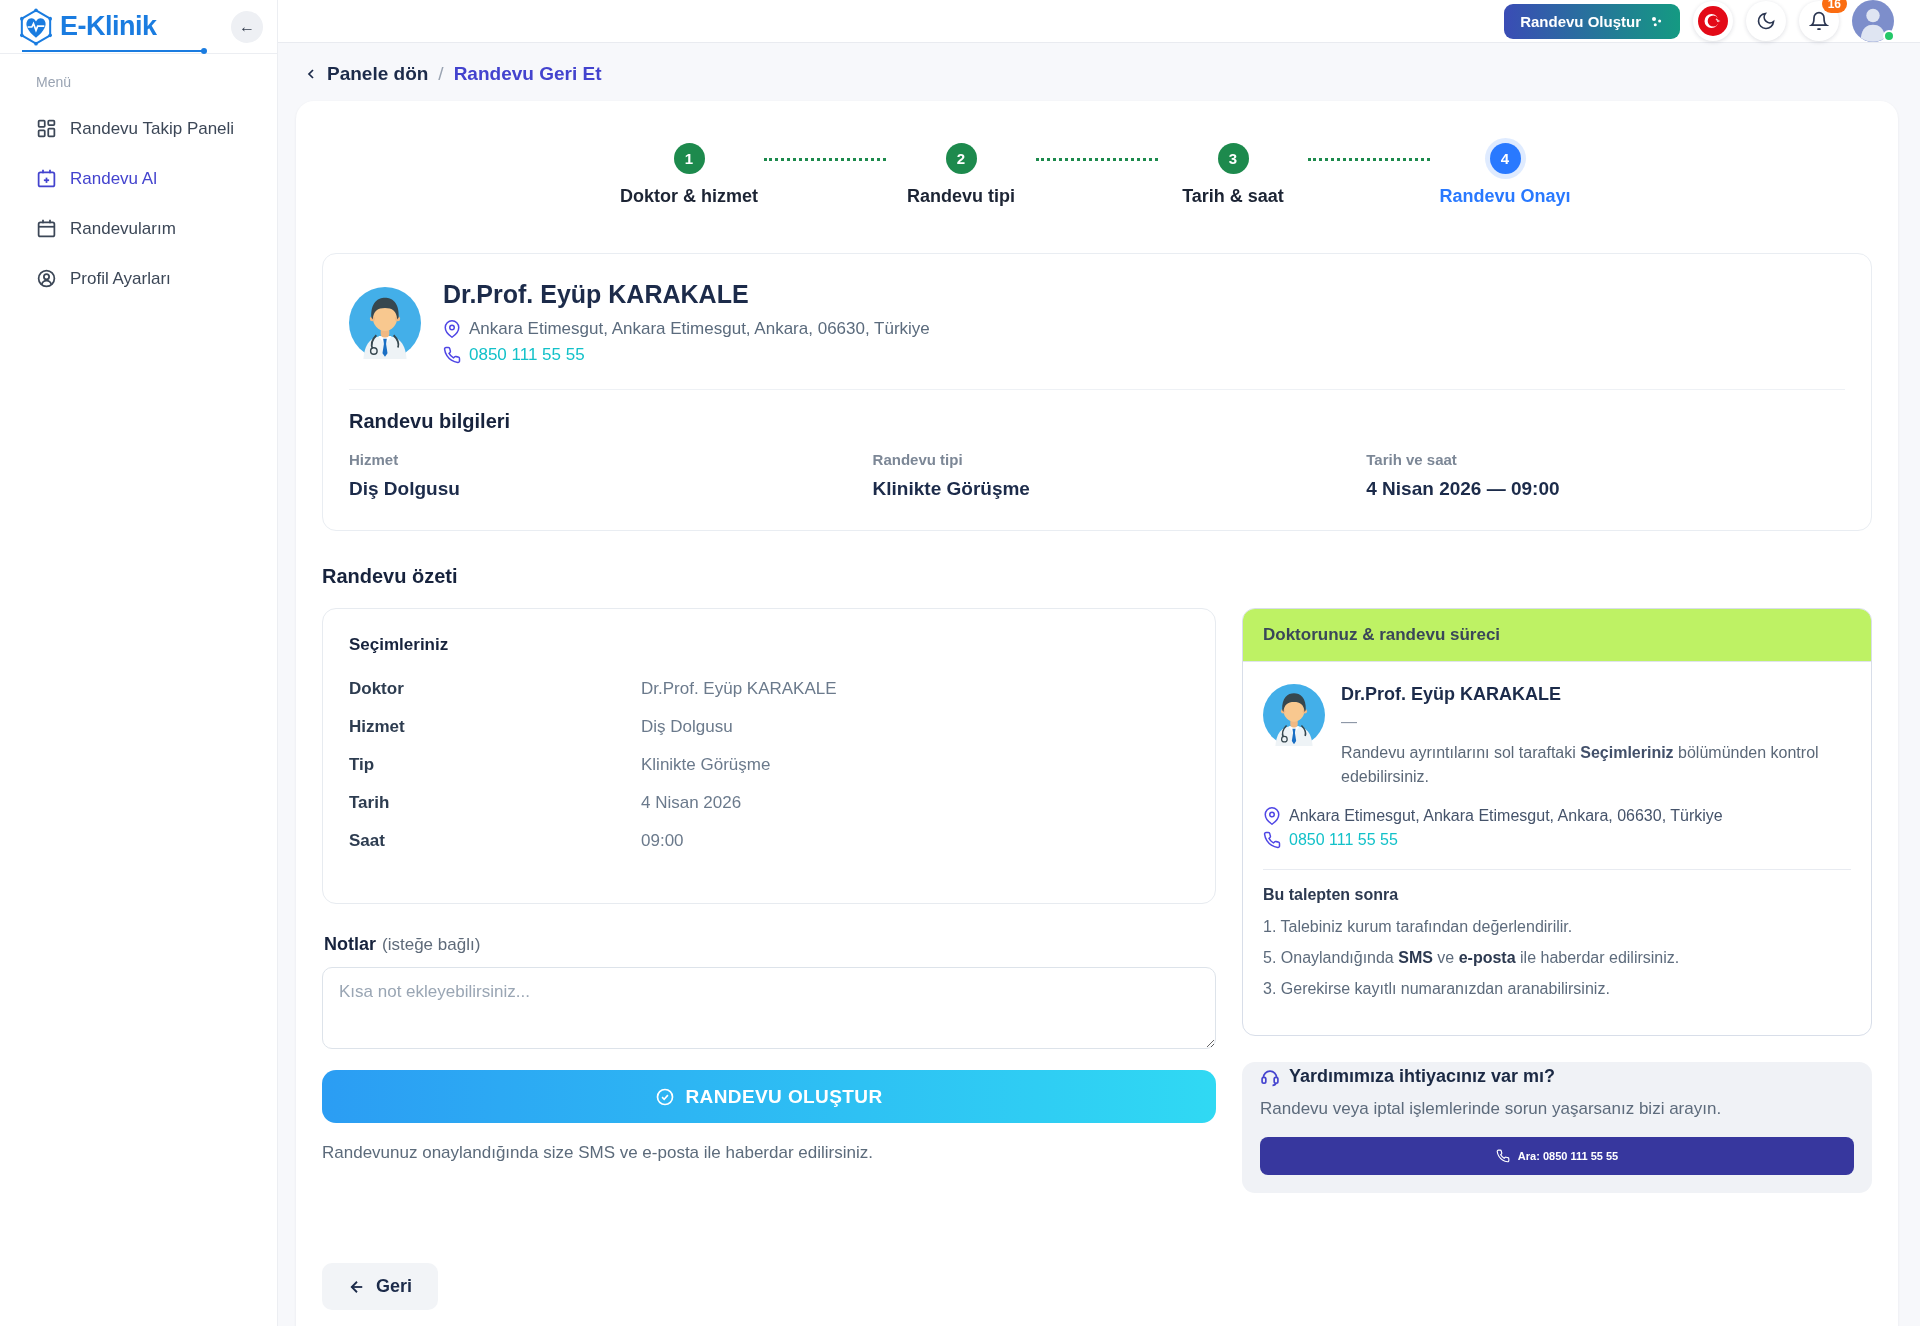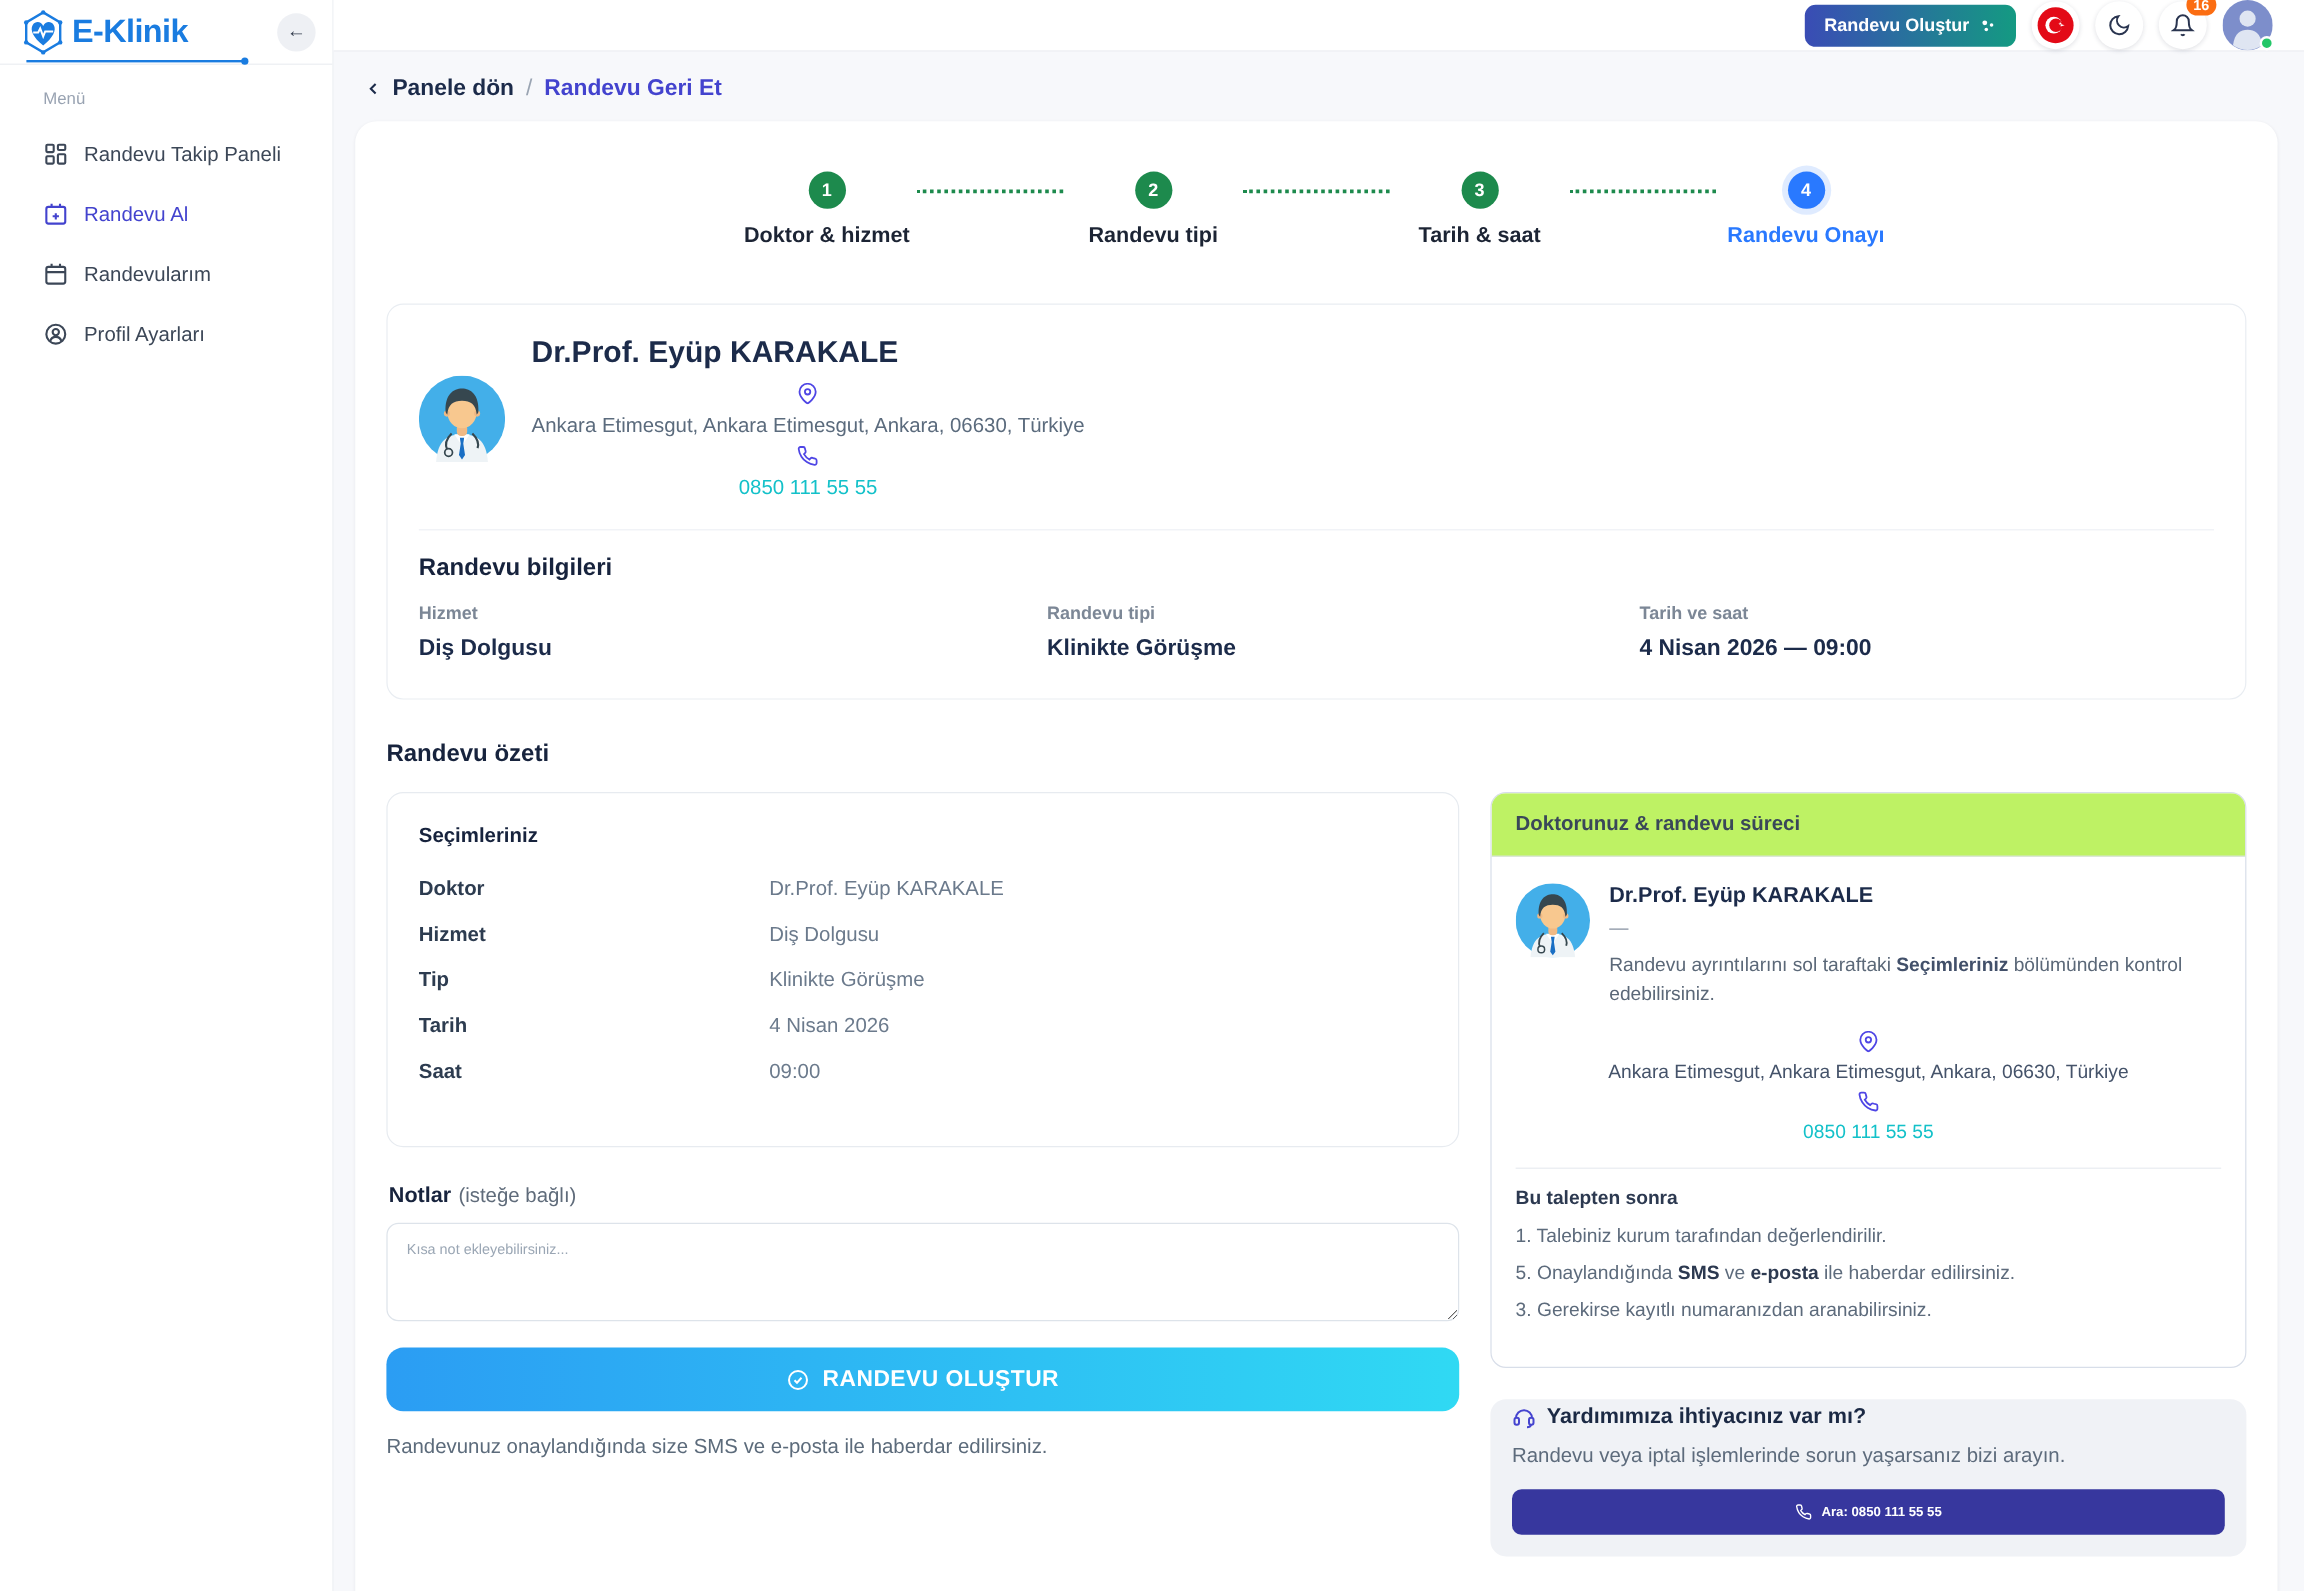--- a/index.html
+++ b/index.html
@@ -46,40 +46,40 @@
   .step-circle { width:31px; height:31px; border-radius:50%; background:#1d8a4d; color:#fff; font-size:15px; font-weight:bold; display:flex; align-items:center; justify-content:center; margin-bottom:12px; }
   .step.current .step-circle { background:#2979ff; box-shadow:0 0 0 5px rgba(41,121,255,.15); }
   .step-label { font-size:18px; font-weight:bold; color:#1c2434; white-space:nowrap; }
   .step.current .step-label { color:#2979ff; }
   .step-connector { width:122px; border-top:3px dotted #1d8a4d; margin-top:15px; flex-shrink:0; }
   
   .doctor-box { border:1px solid #e9edf2; border-radius:14px; padding:26px 26px 30px; margin:0 2px 34px; }
   .doctor-head { display:flex; align-items:center; gap:22px; }
   .doc-avatar { width:72px; height:72px; flex-shrink:0; }
   .doctor-name { font-size:25px; font-weight:bold; color:#1c2b4a; margin-bottom:10px; }
-  .meta-row { display:flex; align-items:center; gap:8px; font-size:17px; color:#5b6b7d; margin-top:6px;flex-direction:column; }
+  .meta-row { display:flex; align-items:center; gap:8px; font-size:17px; color:#5b6b7d; margin-top:6px; }
   .meta-row svg { width:18px; height:18px; stroke:#4f46e5; flex-shrink:0; }
   .phone-link { color:#13c1c9; cursor:pointer; text-decoration:none; }
   .doctor-divider { border:none; border-top:1px solid #eef1f5; margin:24px 0 20px; }
   .info-title { font-size:20px; font-weight:bold; color:#17233d; margin-bottom:18px; }
   .info-grid { display:grid; grid-template-columns:35% 33% 32%; }
   .info-label { font-size:15px; color:#7c8796; font-weight:bold; margin-bottom:10px; }
   .info-value { font-size:19px; font-weight:bold; color:#1c2b4a; }
   
   .section-title { font-size:20px; font-weight:bold; color:#17233d; margin:0 2px 20px; }
   .two-col { display:grid; grid-template-columns:1fr 630px; gap:26px; margin:0 2px; }
   .choices-card { border:1px solid #e7ebf0; border-radius:14px; padding:26px 26px 34px; }
   .choices-title { font-size:17px; font-weight:bold; color:#17233d; margin-bottom:24px; }
   .choice-row { display:grid; grid-template-columns:292px 1fr; margin-bottom:18px; font-size:17px; }
   .choice-label { font-weight:bold; color:#2d3c50; }
   .choice-value { color:#6b7a8c; }
   .notes-label { margin:30px 2px 12px; font-size:18px; color:#17233d; }
   .notes-label b { font-weight:bold; }
   .notes-hint { font-weight:normal; color:#5f6b7a; font-size:17px; margin-left:6px; }
-  .notes-area { width:100%; height:82px; border:1px solid #dde3ea; border-radius:10px; padding:14px 16px; font-size:12px; color:#334; font-family:inherit; resize:vertical; outline:none; }
+  .notes-area { width:100%; height:82px; border:1px solid #dde3ea; border-radius:10px; padding:14px 16px; font-size:17px; color:#334; font-family:inherit; resize:vertical; outline:none; }
   .notes-area::placeholder { color:#9aa6b4; }
   .submit-btn { width:100%; height:53px; margin-top:17px; border:none; border-radius:14px; cursor:pointer; background:linear-gradient(90deg,#2b9df3,#30d9f3); color:#fff; font-size:19px; font-weight:bold; letter-spacing:.4px; display:flex; align-items:center; justify-content:center; gap:10px; font-family:inherit; }
   .submit-note { margin-top:20px; font-size:17px; color:#5c6b7b; }
   
   .doctor-panel { border:1px solid #d8deE9; border-radius:13px; overflow:hidden; background:#fff; }
   .panel-header { background:#bef264; border-bottom:1px solid #dfe4ec; padding:16px 20px; font-size:17px; font-weight:bold; color:#3a4759; }
   .panel-body { padding:22px 20px 24px; }
   .panel-doc { display:flex; gap:16px; }
   .panel-avatar { width:62px; height:62px; flex-shrink:0; }
   .panel-doc-name { font-size:18px; font-weight:bold; color:#1c2b4a; margin-bottom:8px; }

